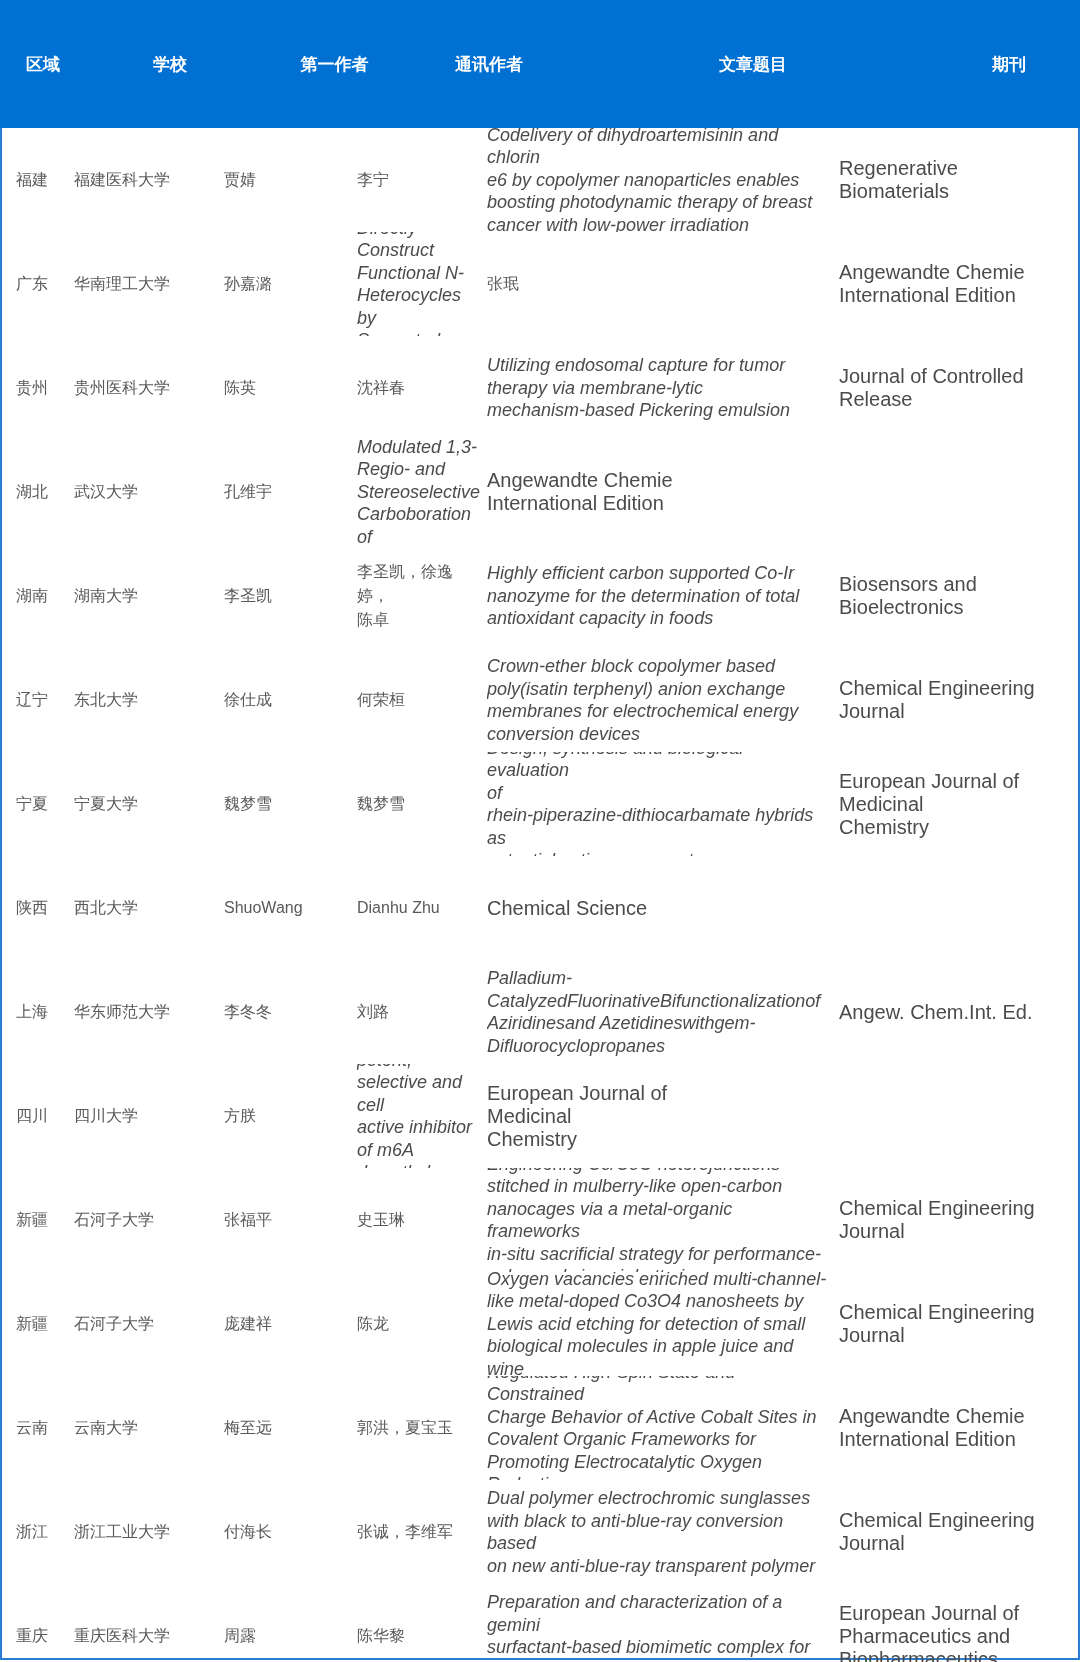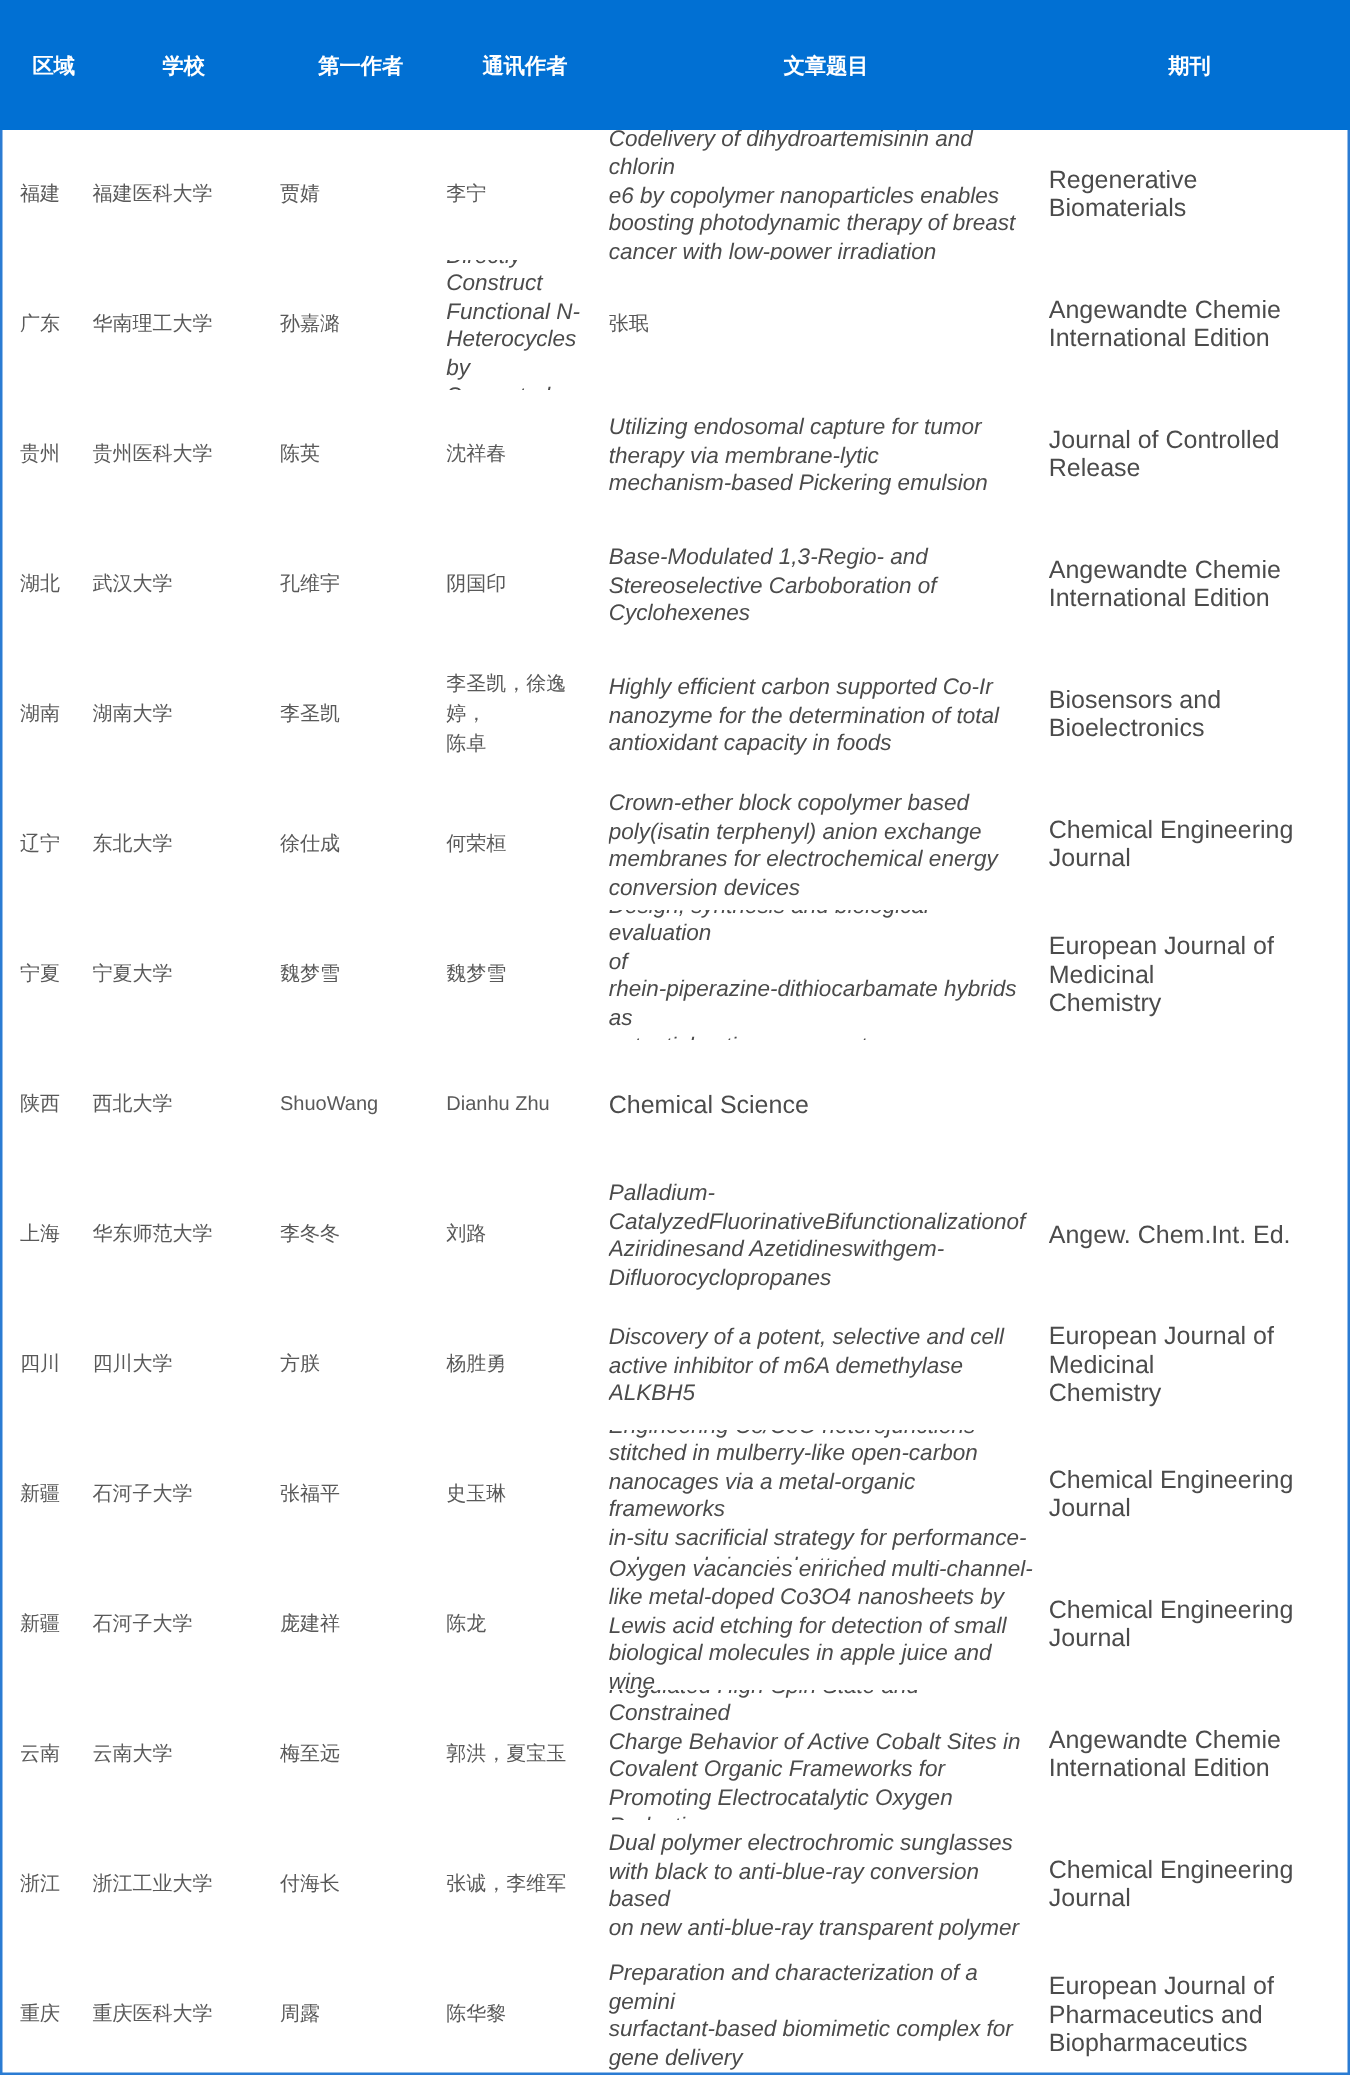--- a/index.html
+++ b/index.html
@@ -25,25 +25,26 @@
     flex-direction: column;
     background: #ffffff;
   }
   .thead {
     height: 96px;
     flex: 0 0 96px;
     background: var(--header-bg, #0170d3);
     margin: -0px -2px 0 -2px;      
     display: grid;
     grid-template-columns: 58px 150px 133px 130px 352px 1fr;
-    padding: 4px 14px;
+    padding: 16px 14px;
     align-items: center;
     color: var(--header-text, #ffffff);
     font-size: 17px;
     font-weight: bold;
+    gap: 23px;
   }
   .th { text-align: center; white-space: nowrap; }
   .tbody {
     flex: 1 1 auto;
     display: flex;
     flex-direction: column;
   }
   .tr {
     height: 104px;
     flex: 0 0 104px;
@@ -124,21 +125,20 @@
 therapy via membrane-lytic
 mechanism-based Pickering emulsion</div>
     <div class="td journal">Journal of Controlled
 Release</div>
   </div>
 
   <div class="tr">
     <div class="td region">湖北</div>
     <div class="td school">武汉大学</div>
     <div class="td author">孔维宇</div>
-    <div class="td author">阴国印</div>
     <div class="td title">Base-Modulated 1,3-Regio- and
 Stereoselective Carboboration of
 Cyclohexenes</div>
     <div class="td journal">Angewandte Chemie
 International Edition</div>
   </div>
 
   <div class="tr">
     <div class="td region">湖南</div>
     <div class="td school">湖南大学</div>
@@ -197,21 +197,20 @@
 CatalyzedFluorinativeBifunctionalizationof
 Aziridinesand Azetidineswithgem-
 Difluorocyclopropanes</div>
     <div class="td journal">Angew. Chem.Int. Ed.</div>
   </div>
 
   <div class="tr">
     <div class="td region">四川</div>
     <div class="td school">四川大学</div>
     <div class="td author">方朕</div>
-    <div class="td author">杨胜勇</div>
     <div class="td title">Discovery of a potent, selective and cell
 active inhibitor of m6A demethylase
 ALKBH5</div>
     <div class="td journal">European Journal of
 Medicinal
 Chemistry</div>
   </div>
 
   <div class="tr">
     <div class="td region">新疆</div>

